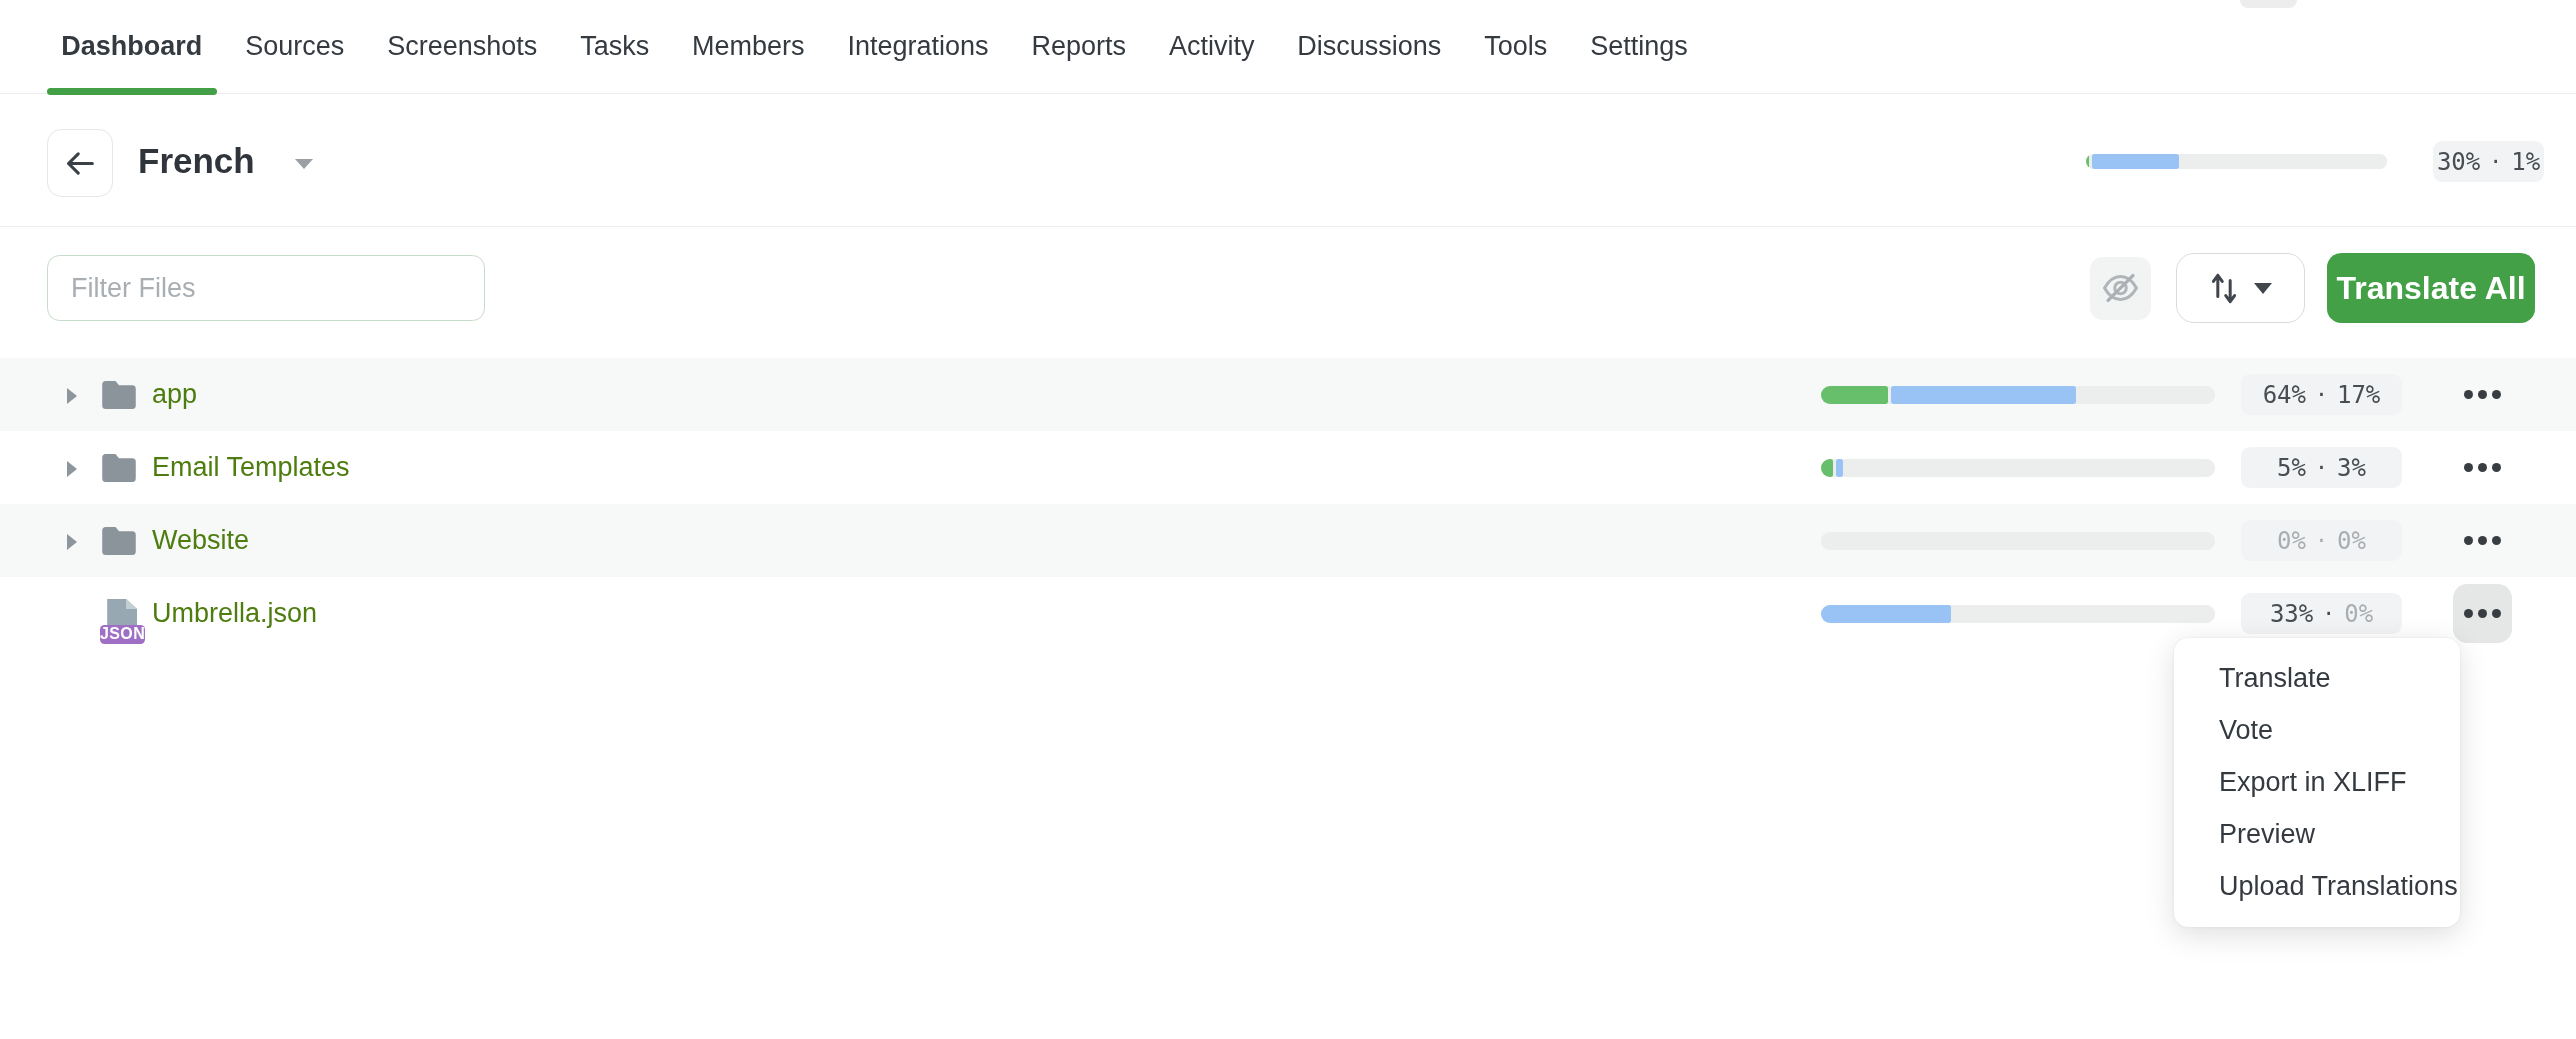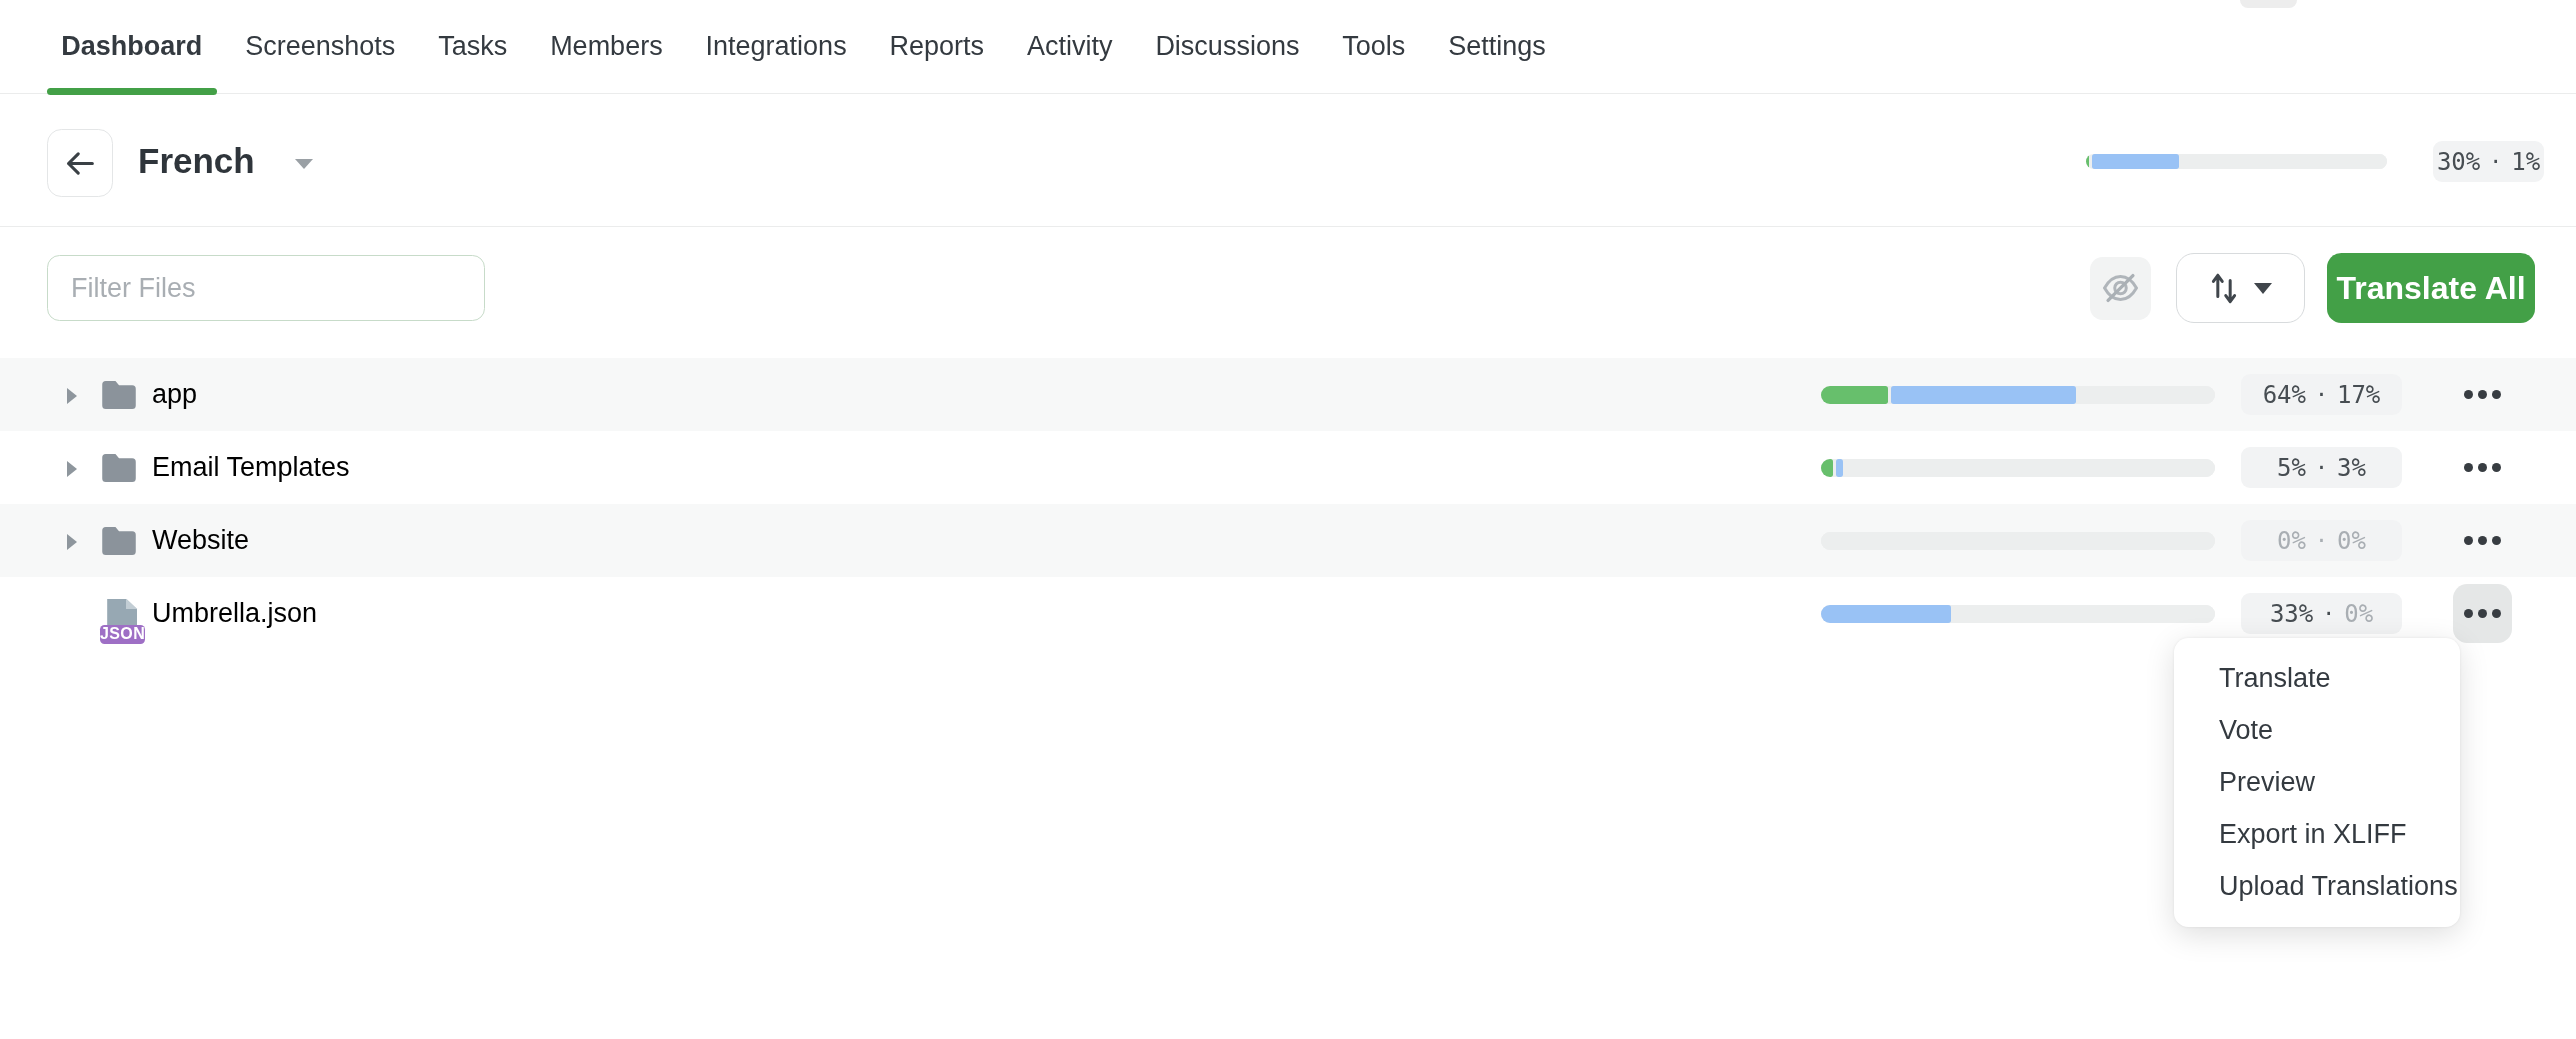--- a/index.html
+++ b/index.html
@@ -94,21 +94,21 @@
   .file-row{position:relative;height:73px;}
   .file-row:nth-child(odd){background:#f7f8f8;}
   .row-caret{
     position:absolute;left:67px;top:30px;width:0;height:0;cursor:pointer;
     border-top:8px solid transparent;border-bottom:8px solid transparent;
     border-left:10.7px solid #8e969d;
   }
   .glyph{position:absolute;left:100px;top:21.5px;}
   .file-label{
     position:absolute;left:152px;top:0;height:73px;display:flex;align-items:center;
-    font-size:27px;color:#000000;cursor:pointer;
+    font-size:27px;color:#4d7c0f;cursor:pointer;
   }
   .file-row .progress{position:absolute;left:1821px;top:28px;width:394px;height:18px;}
   .file-row .pct-pill{position:absolute;left:2241px;top:16px;width:161px;}
   .ellipsis-btn{
     position:absolute;left:2453px;top:7.2px;width:59px;height:59px;
     background:transparent;border:none;border-radius:14.3px;cursor:pointer;
     display:flex;align-items:center;justify-content:center;gap:5.4px;
   }
   .ellipsis-btn[data-state="open"]{background:#e5e7e7;}
   .ellipsis-btn i{width:9px;height:9px;border-radius:50%;background:#383d42;}
@@ -140,20 +140,21 @@
   .menu-item[data-state="highlighted"]{
     height:57px;margin:-2.7px 0;padding-left:41px;
     background:#fcdfdf;border:3.6px solid #f08484;border-radius:1.8px;
   }
 </style>
 </head>
 <body>
 
 <nav class="topnav">
   <div class="nav-item active">Dashboard</div>
+  <div class="nav-item">Sources</div>
   <div class="nav-item">Screenshots</div>
   <div class="nav-item">Tasks</div>
   <div class="nav-item">Members</div>
   <div class="nav-item">Integrations</div>
   <div class="nav-item">Reports</div>
   <div class="nav-item">Activity</div>
   <div class="nav-item">Discussions</div>
   <div class="nav-item">Tools</div>
   <div class="nav-item">Settings</div>
 </nav>
@@ -300,17 +301,17 @@
         <i></i>
         <i></i>
       </button>
   </div>
 
 </section>
 
 <div class="context-menu">
   <div class="menu-item">Translate</div>
   <div class="menu-item">Vote</div>
+  <div class="menu-item">Export in XLIFF</div>
   <div class="menu-item">Preview</div>
-  <div class="menu-item">Export in XLIFF</div>
   <div class="menu-item">Upload Translations</div>
 </div>
 
 
 </body></html>

